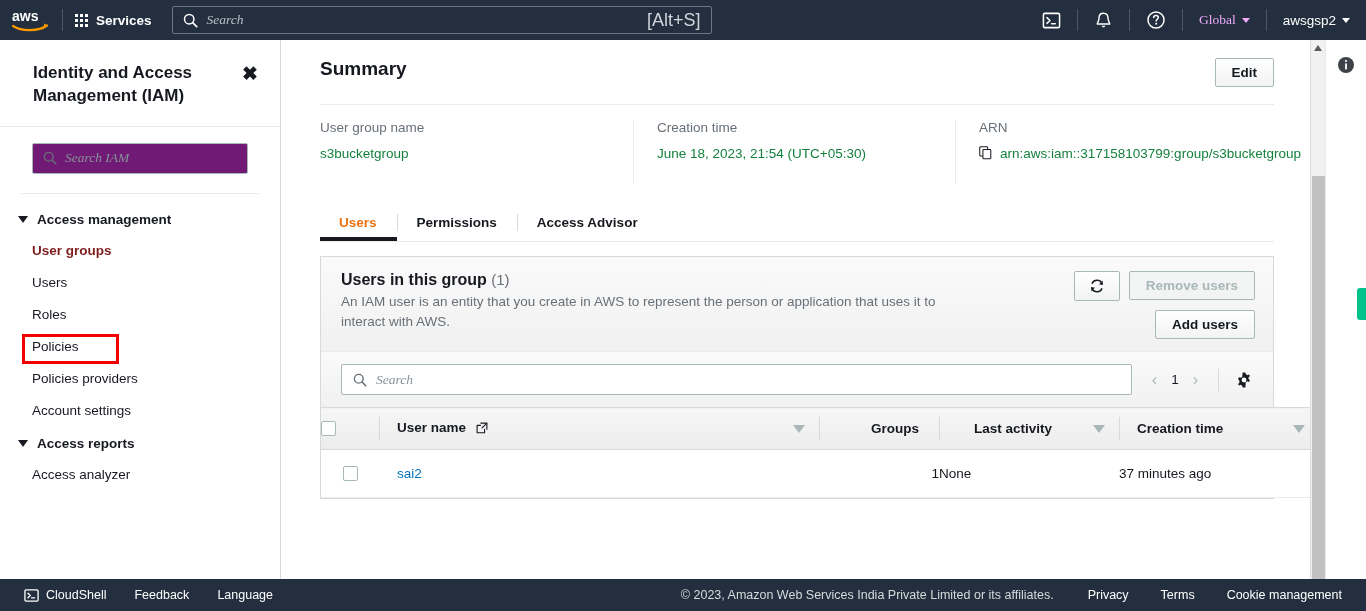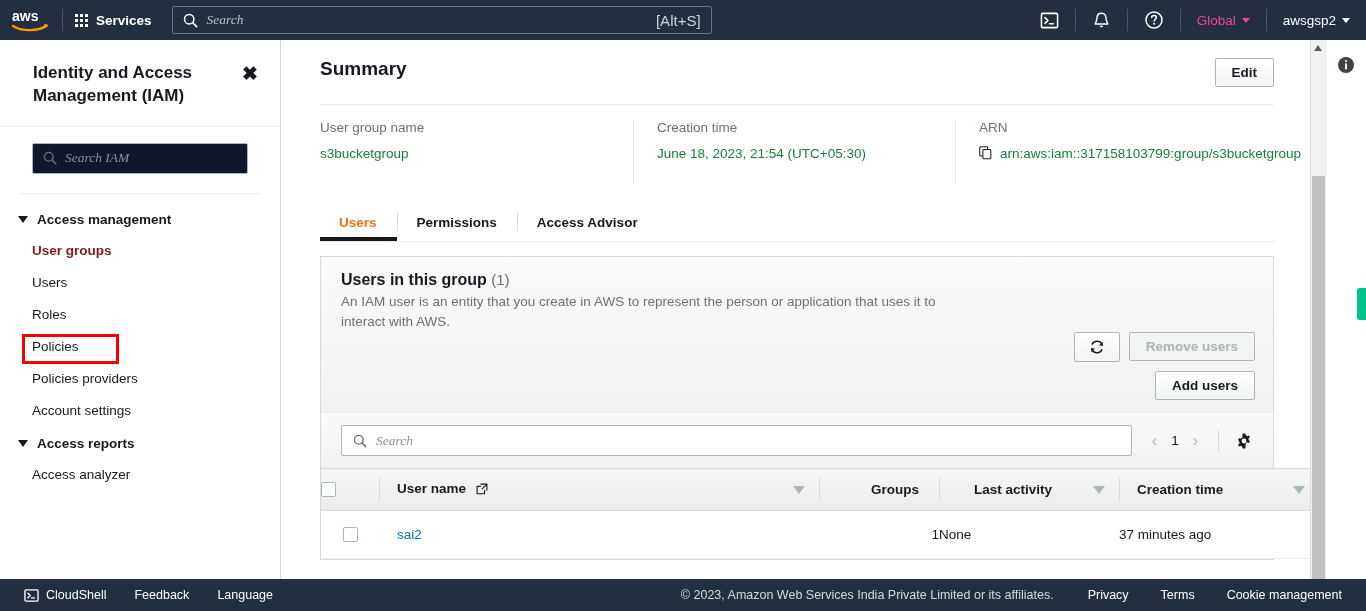--- a/index.html
+++ b/index.html
@@ -28,46 +28,46 @@
   .grid-icon { display: grid; grid-template-columns: repeat(3, 3px);
     grid-template-rows: repeat(3, 3px); gap: 2px; }
   .grid-icon i { display: block; width: 3px; height: 3px; background: #fff; }
   .search-wrap {
     flex: 0 0 auto; margin-left: 6px; width: 540px; height: 28px;
     background: #232f3e; border: 1px solid #6b7683; border-radius: 2px;
     display: flex; align-items: center; padding: 0 10px; gap: 9px;
   }
   .search-wrap .ph { color: #b9c0c8; font-size: 13.5px; font-style: italic; flex: 1;
     font-family: "Liberation Serif", serif; }
-  .search-wrap .alt { color: #cfd5db; font-size: 15px; }
+  .search-wrap .alt { color: #cfd5db; font-size: 18px; }
   .topnav-right { margin-left: auto; display: flex; align-items: center; height: 40px; }
   .tn-item { display: flex; align-items: center; justify-content: center;
     height: 40px; padding: 0 16px; cursor: pointer; font-size: 13.5px; }
-  .tn-item.region { color: #ec4899; gap: 6px; font-weight: 400; }
+  .tn-item.region { color: #f0abfc; gap: 6px; font-weight: 400; font-family: Liberation Serif, serif; }
   .tn-item.acct { gap: 6px; font-size: 13.5px; }
   .caret { display: inline-block; width: 0; height: 0;
     border-left: 4.5px solid transparent; border-right: 4.5px solid transparent;
     border-top: 5px solid currentColor; }
 
   
   #sidebar {
     position: absolute; top: 40px; left: 0; width: 281px; height: 539px;
     background: #fff; border-right: 1px solid #d5dbdb; overflow: hidden;
   }
   .side-head {
     padding: 22px 22px 18px 33px; display: flex; align-items: flex-start;
     border-bottom: 1px solid #e9ebed;
   }
   .side-title { font-size: 17px; font-weight: bold; color: #16191f; line-height: 1.35; flex: 1; }
   .side-close { font-size: 19px; color: #16191f; cursor: pointer; line-height: 1;
     font-weight: bold; margin-top: 2px; }
   .side-search-row { padding: 16px 32px 0 32px; }
   .side-search {
     height: 31px; border: 1px solid #aab7b8; border-radius: 2px;
-    display: flex; align-items: center; gap: 8px; padding: 0 10px; background: #0f172a;
+    display: flex; align-items: center; gap: 8px; padding: 0 10px; background: #701a75;
   }
   .side-search .ph { color: #879196; font-size: 13.5px; font-style: italic;
     font-family: "Liberation Serif", serif; }
   .side-rule { margin: 19px 20px 0 20px; height: 1px; background: #e9ebed; }
   .nav-list { padding-top: 9px; }
   .nav-link {
     display: block; padding: 7px 32px; font-size: 13.5px; color: #16191f;
     cursor: pointer; line-height: 18px;
   }
   .nav-group {
@@ -128,21 +128,21 @@
   }
   .tab.active { color: #ec7211; box-shadow: inset 0 -4px 0 0 #16191f; }
   .tab:first-child { padding-left: 19px; }
 
   
   .panel { margin: 14px 36px 0 0; border: 1px solid #d5dbdb; border-radius: 0;
     background: #fff; }
   .panel-head {
     background: linear-gradient(to bottom,#fafafa,#f1f1f1);
     border-bottom: 1px solid #e9ebed;
-    padding: 14px 18px 12px 20px; display: flex; align-items: flex-start; flex-direction: column;
+    padding: 14px 18px 12px 20px; display: flex; align-items: flex-start;
   }
   .panel-title { font-size: 16px; font-weight: bold; color: #16191f; }
   .panel-count { font-weight: normal; color: #687078; font-size: 15px; }
   .panel-desc { font-size: 13.5px; color: #687078; line-height: 20px; margin-top: 3px;
     max-width: 600px; }
   .panel-actions { margin-left: auto; display: flex; align-items: flex-start; gap: 9px;
     flex-wrap: wrap; justify-content: flex-end; width: 230px; }
   .icon-btn {
     width: 46px; height: 30px; border: 1px solid #aab7b8; border-radius: 2px;
     background: linear-gradient(to bottom,#fff,#f2f3f3); cursor: pointer;

